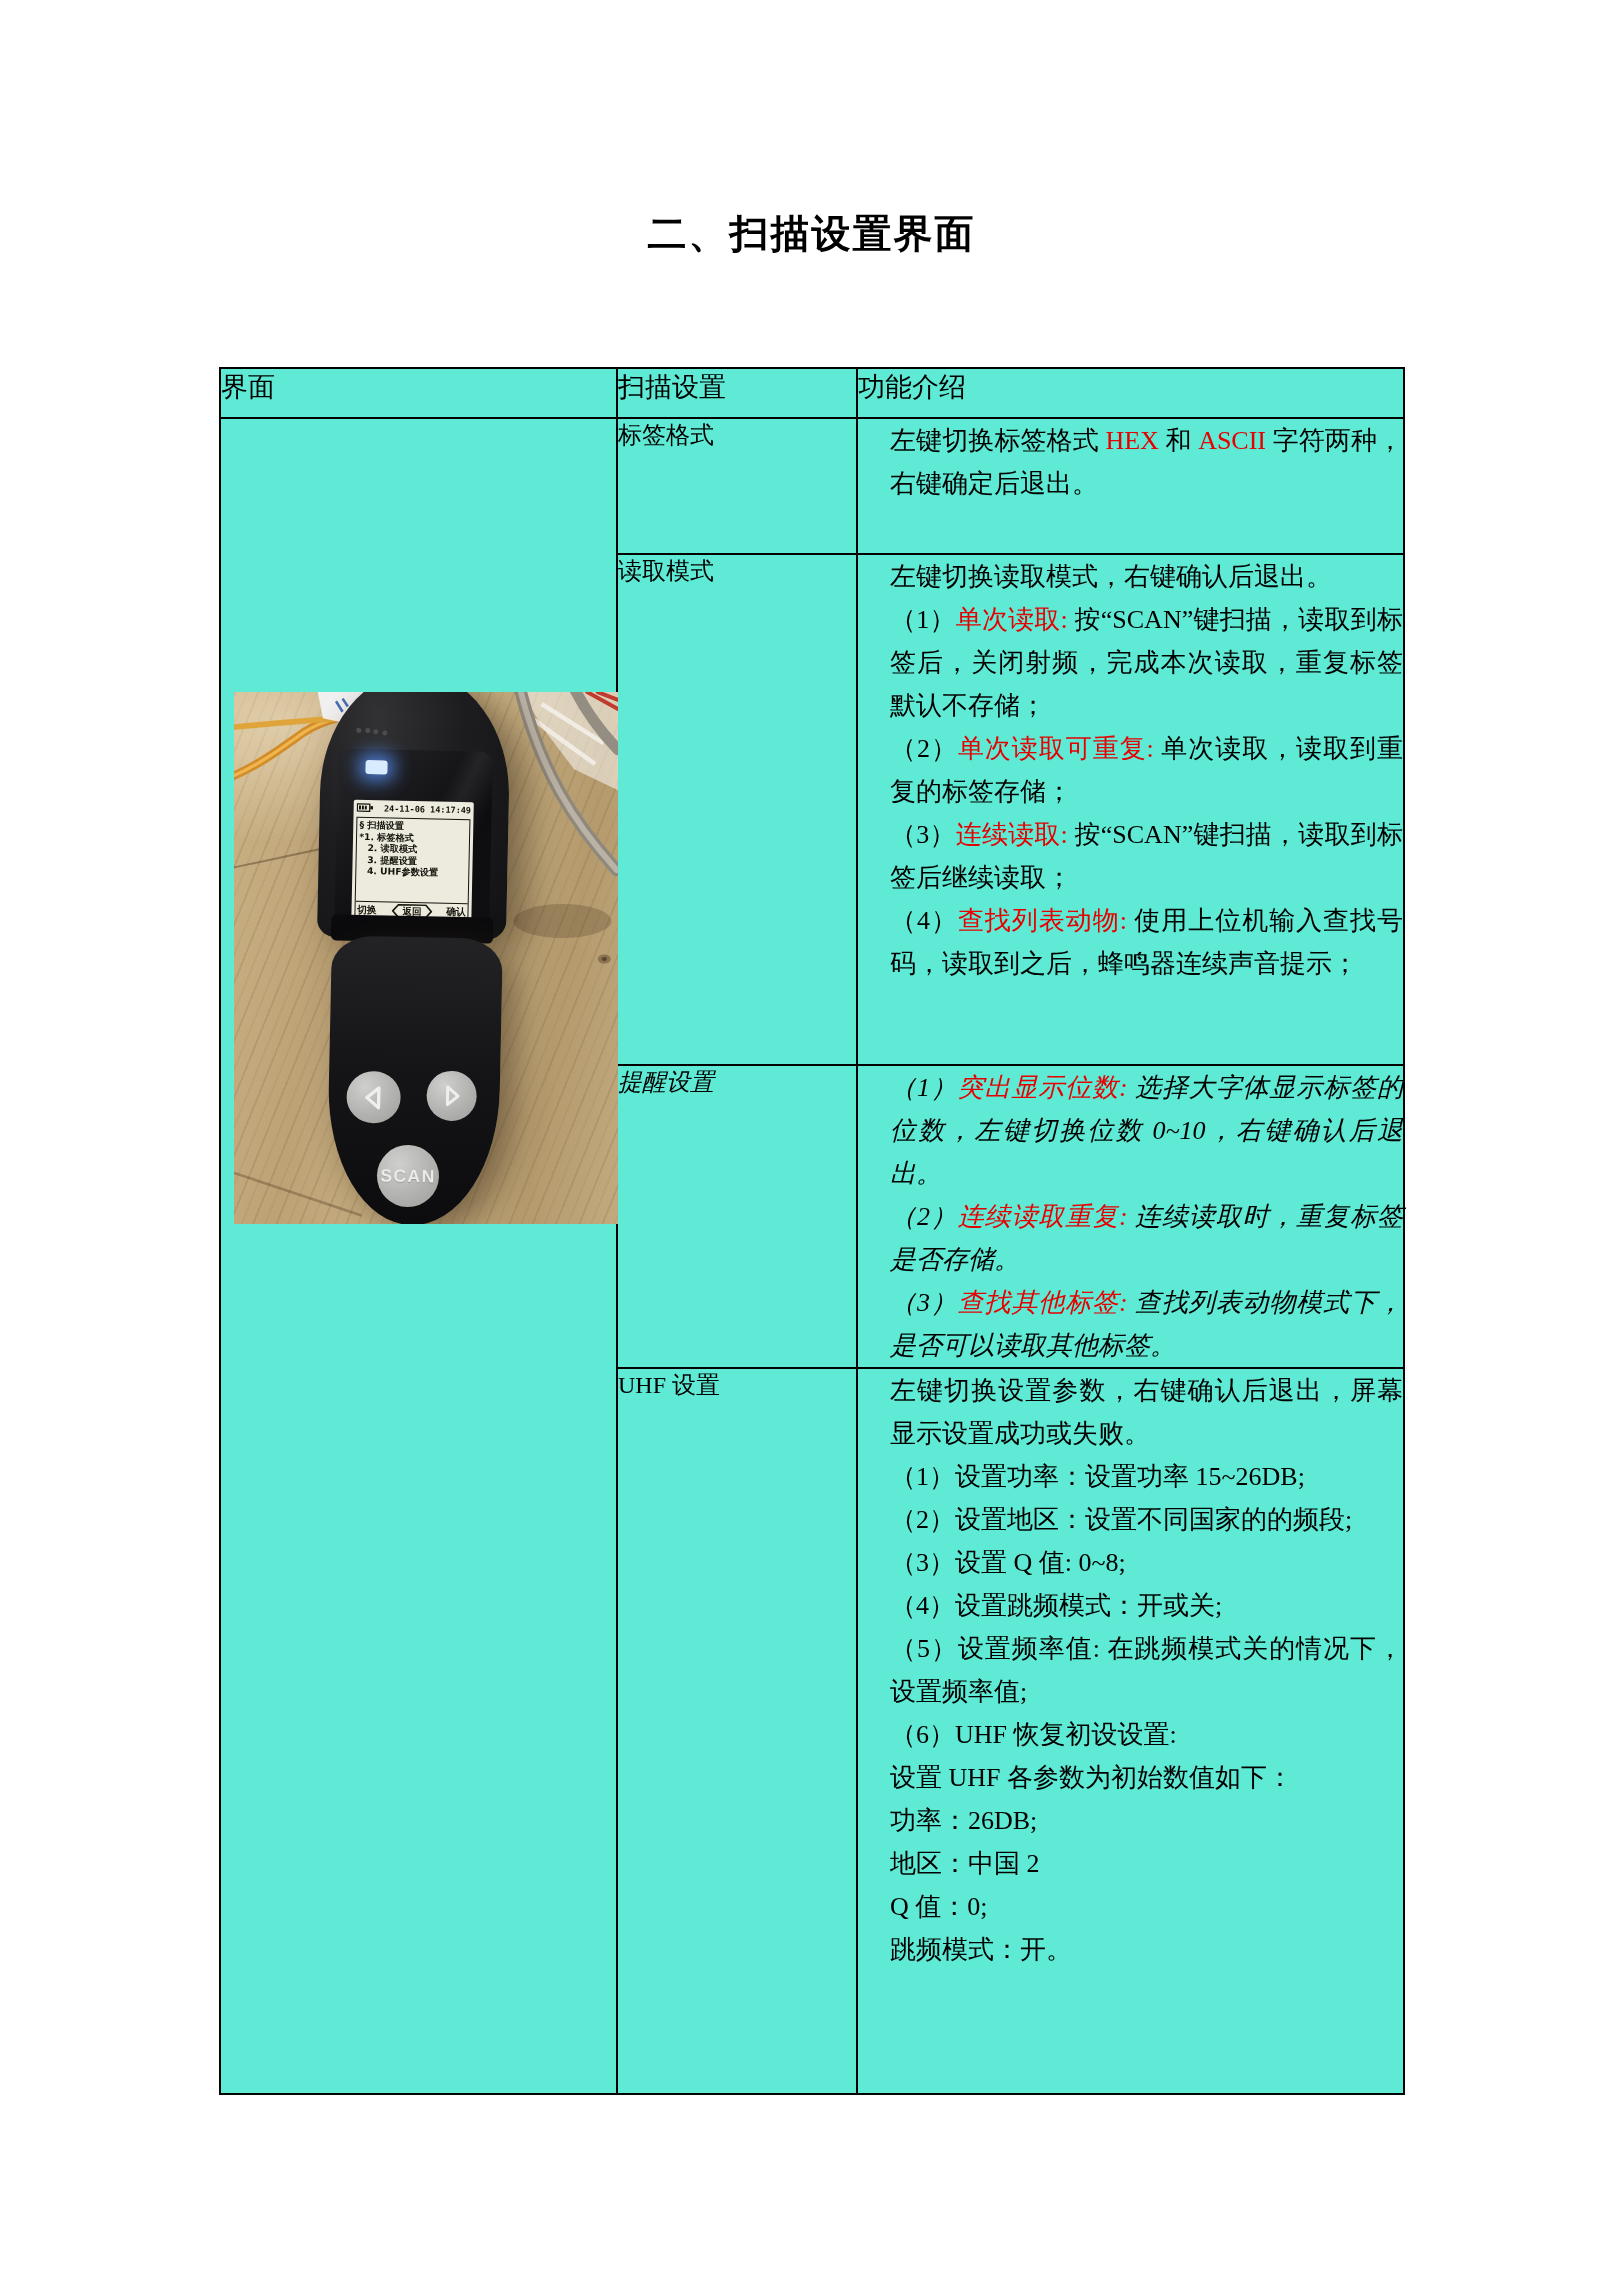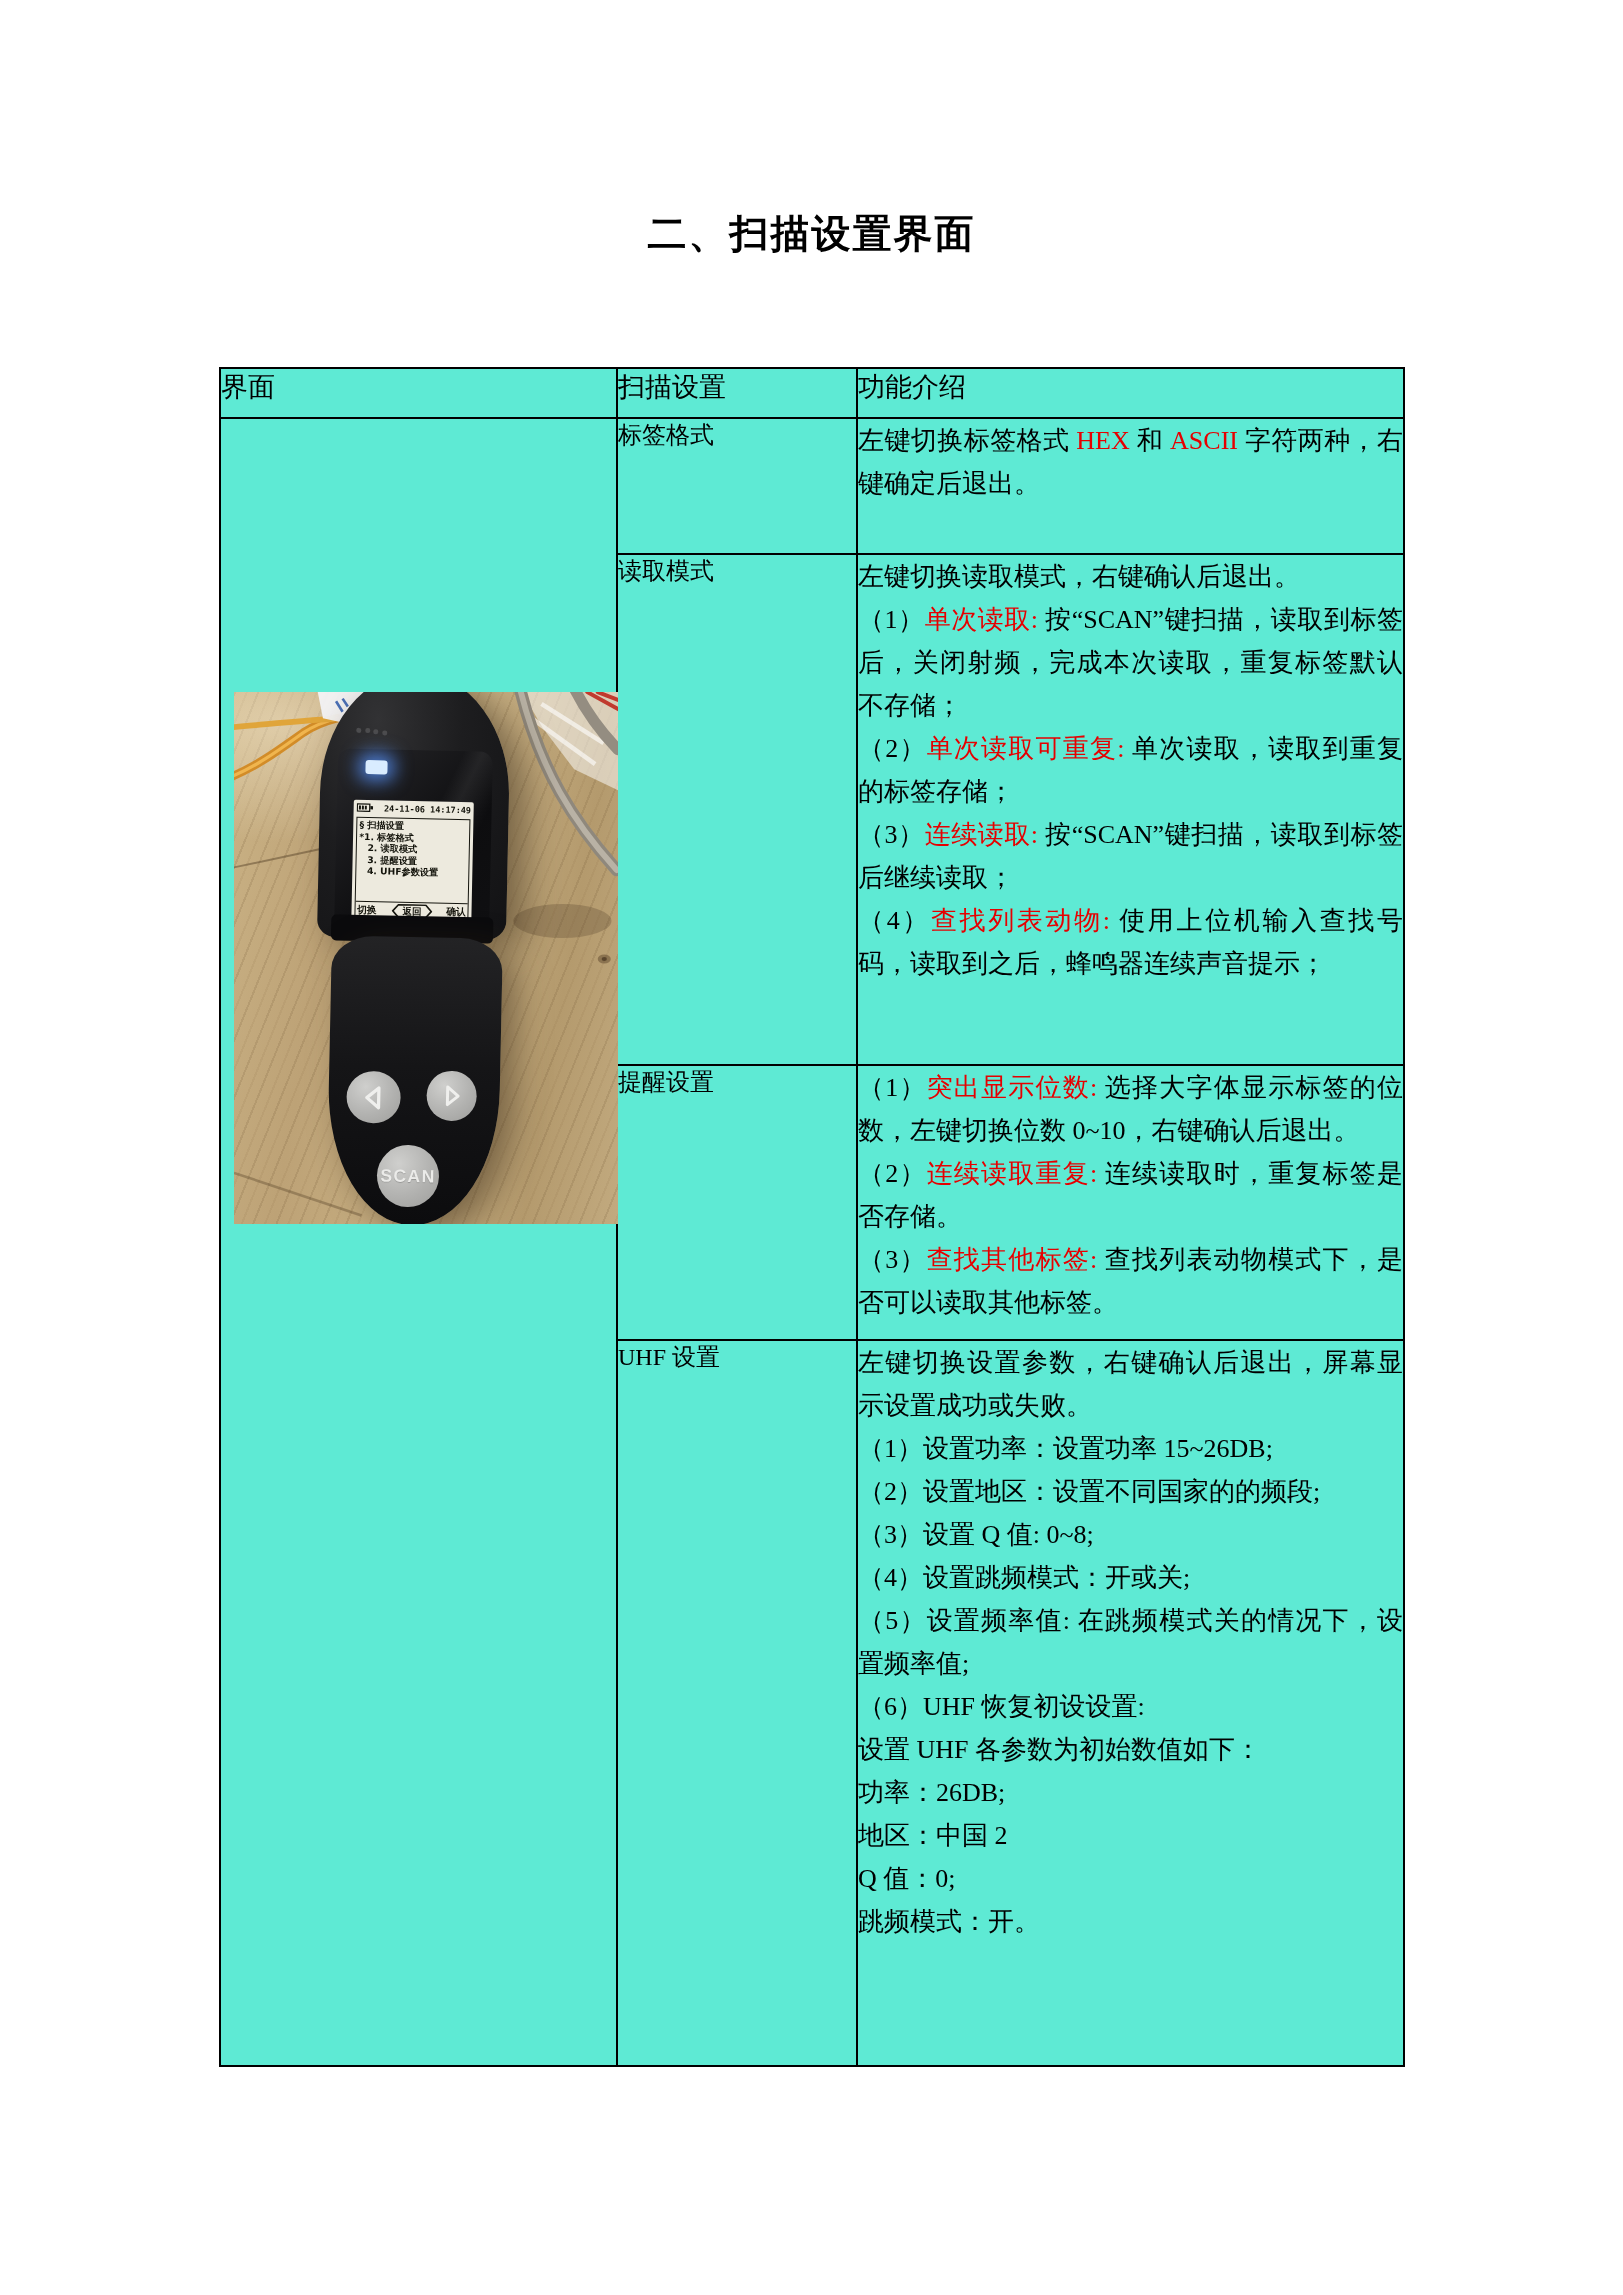--- a/index.html
+++ b/index.html
@@ -10,24 +10,24 @@
          font-size:39px;letter-spacing:2px;}
 
   table.spec{position:absolute;left:219px;top:367px;border-collapse:collapse;table-layout:fixed;width:1183px;}
   table.spec,ta{background:#5eead4;}
   table.spec td,table.spec th{border:2px solid #000;vertical-align:top;padding:0;box-sizing:border-box;}
   table.spec{border:2.6px solid #000;}
   th.hcell{font-weight:400;text-align:left;font-size:27px;padding:9.2px 5.2px 0 10.5px;}
   th.c2,td.setting{padding-left:15.7px;border-radius:12px;}
   td.setting{font-size:24px;padding-top:9.8px;padding-right:5.2px;}
   td.desc{font-size:26px;line-height:43px;padding:7.9px 9.2px 0 11px;text-align:justify;}
-  td.desc .para{margin:0;}
+  td.desc .para{margin:0;padding-left:32px;}
   .red{color:#e60000;}
 
-  tr.hrow{height:50px;} tr.r0{height:136px;} tr.r1{height:511px;} tr.r2{height:275px;} tr.r3{height:726px;}
+  tr.hrow{height:50px;} tr.r0{height:136px;} tr.r1{height:511px;} tr.r2{height:275px;font-style:italic;} tr.r3{height:726px;}
 
   
   .photo-cell{vertical-align:top;}
   .photo{position:relative;margin:273px 0 0 13px;width:384px;height:532px;overflow:hidden;
     background-image:
       radial-gradient(ellipse 275px 170px at 12% 6%, rgba(255,244,218,.45), rgba(255,255,255,0) 70%),
       repeating-linear-gradient(112deg, rgba(108,82,48,.16) 0 2px, rgba(0,0,0,0) 2px 11px, rgba(140,110,70,.12) 11px 13px, rgba(0,0,0,0) 13px 21.6px),
       linear-gradient(100deg,#cab285 0%,#bda276 28%,#c8b083 55%,#b49a6d 80%,#c2aa7f 100%);
   }
   .photo svg.scene{position:absolute;left:0;top:0;}

